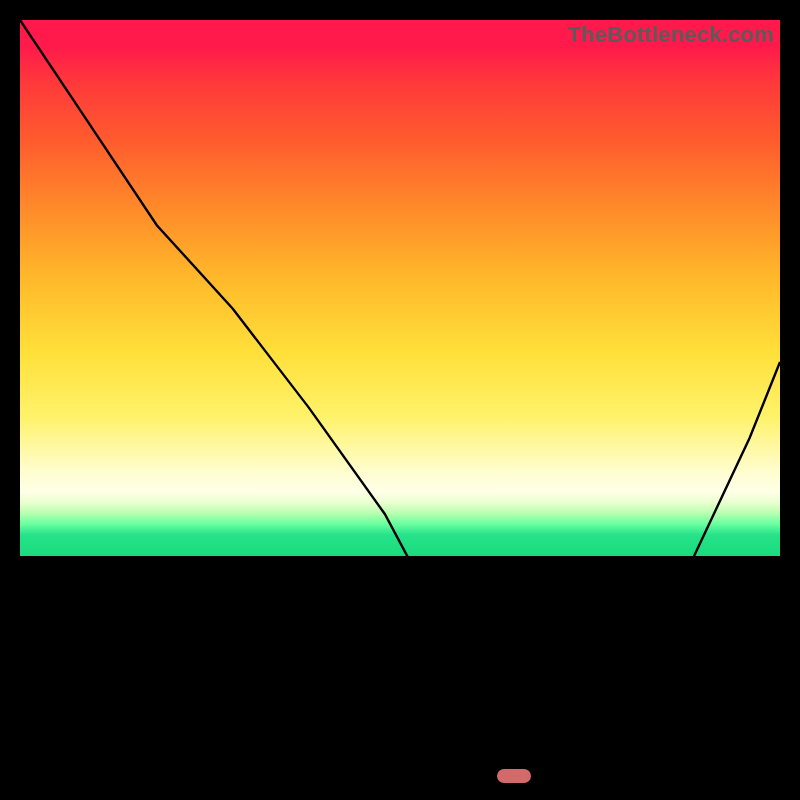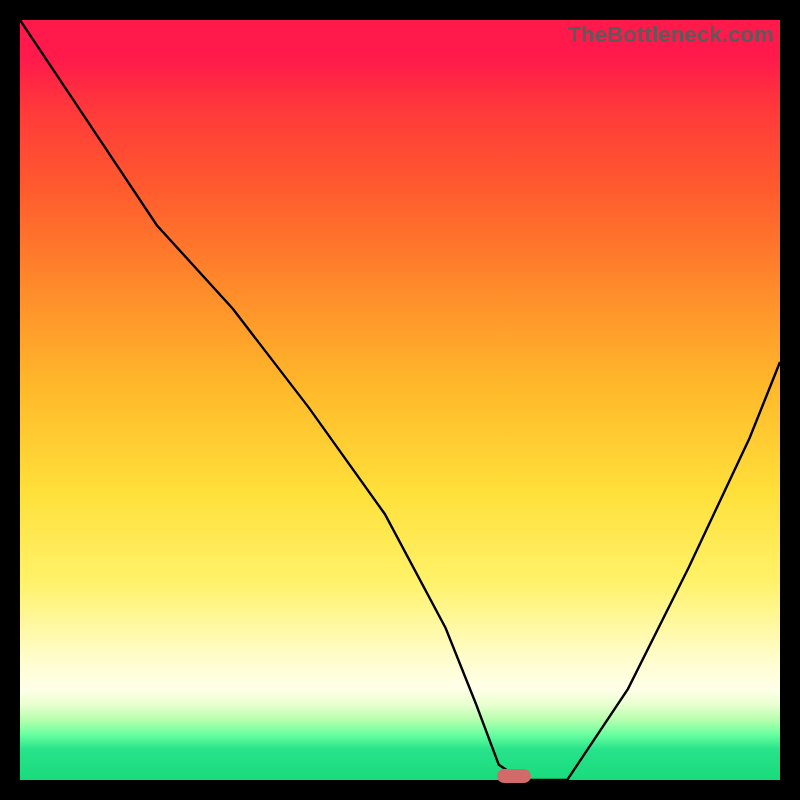--- a/index.html
+++ b/index.html
@@ -15,21 +15,21 @@
     position: relative;
     width: 800px;
     height: 800px;
     background: #000;
   }
   .plot {
     position: absolute;
     left: 20px;
     top: 20px;
     width: 760px;
-    height: 760px;
+    height: 536px;
     background: linear-gradient(
       to bottom,
       #ff1a4b 0%,
       #ff1a4b 5%,
       #ff3a3a 12%,
       #ff5a2e 22%,
       #ff8a2a 35%,
       #ffb82a 48%,
       #ffe03a 62%,
       #fff26a 74%,

